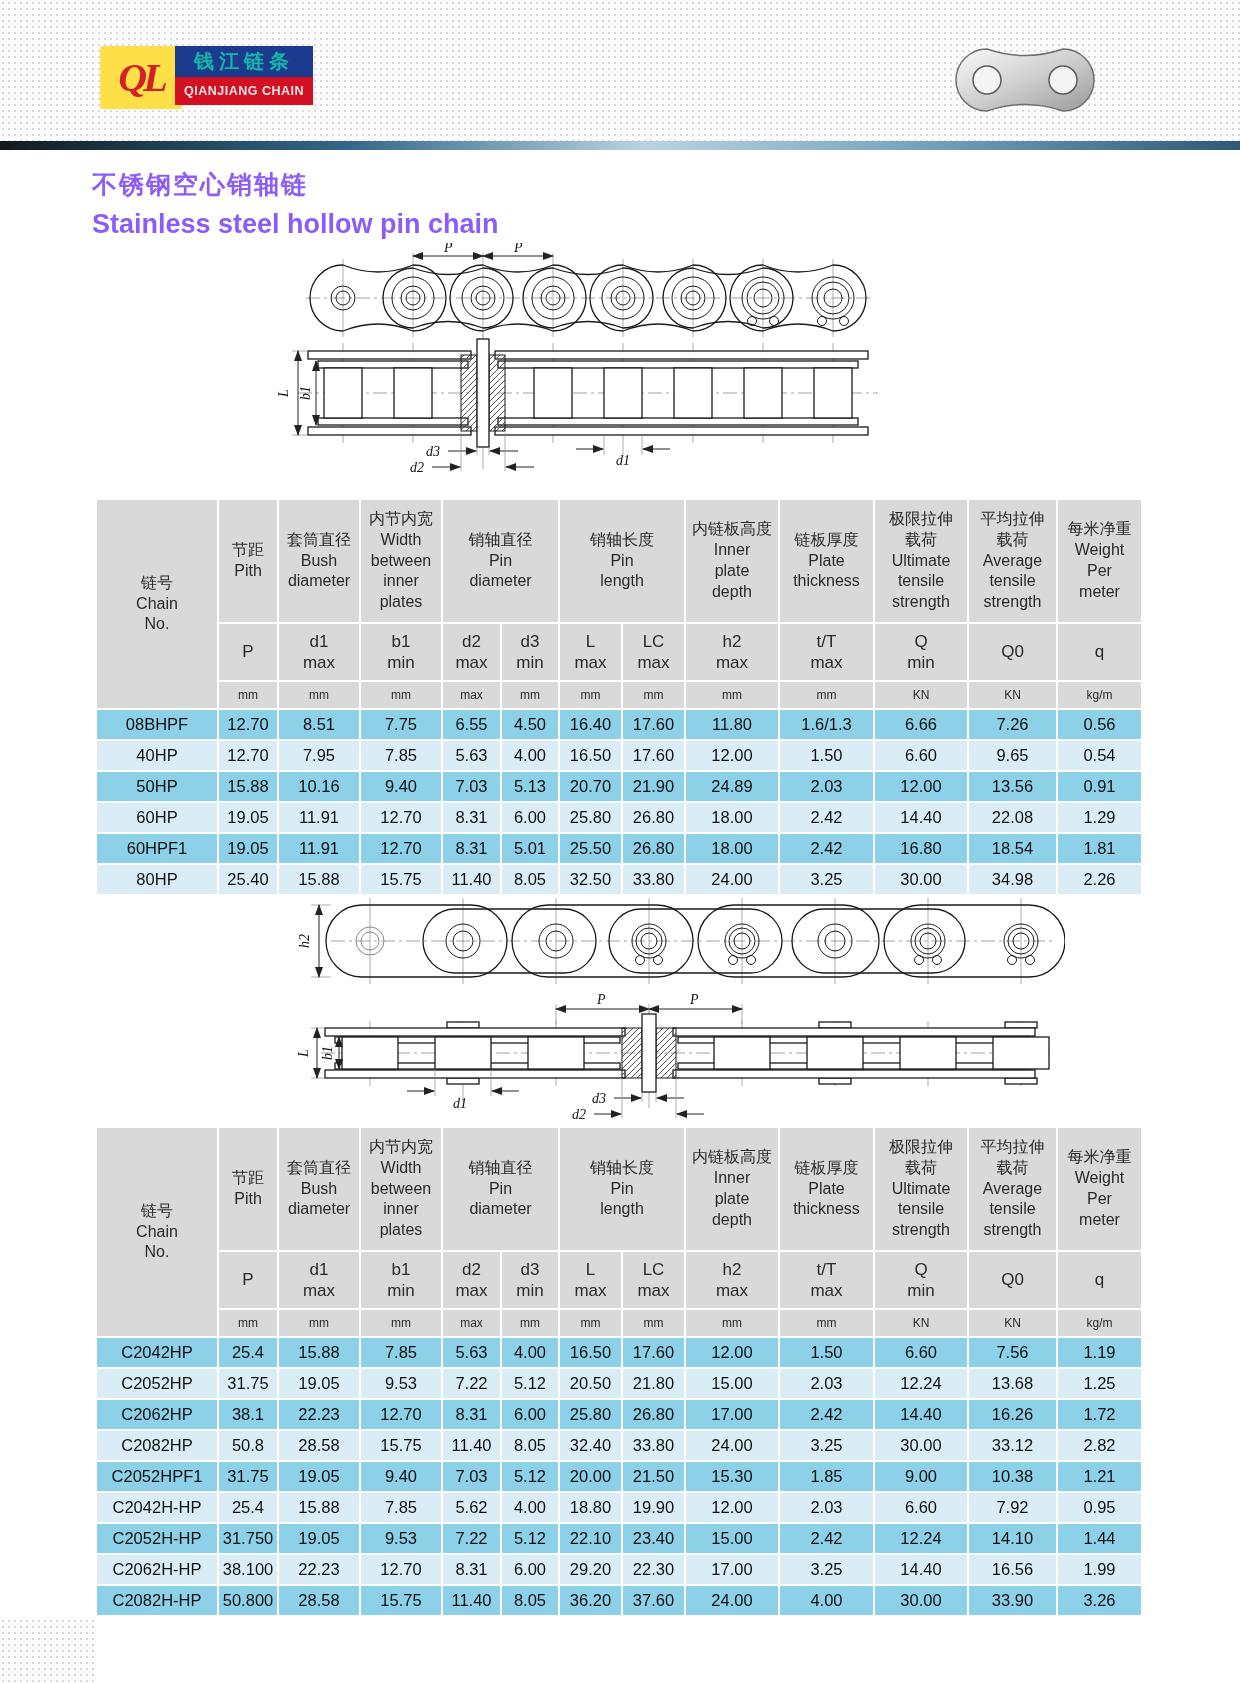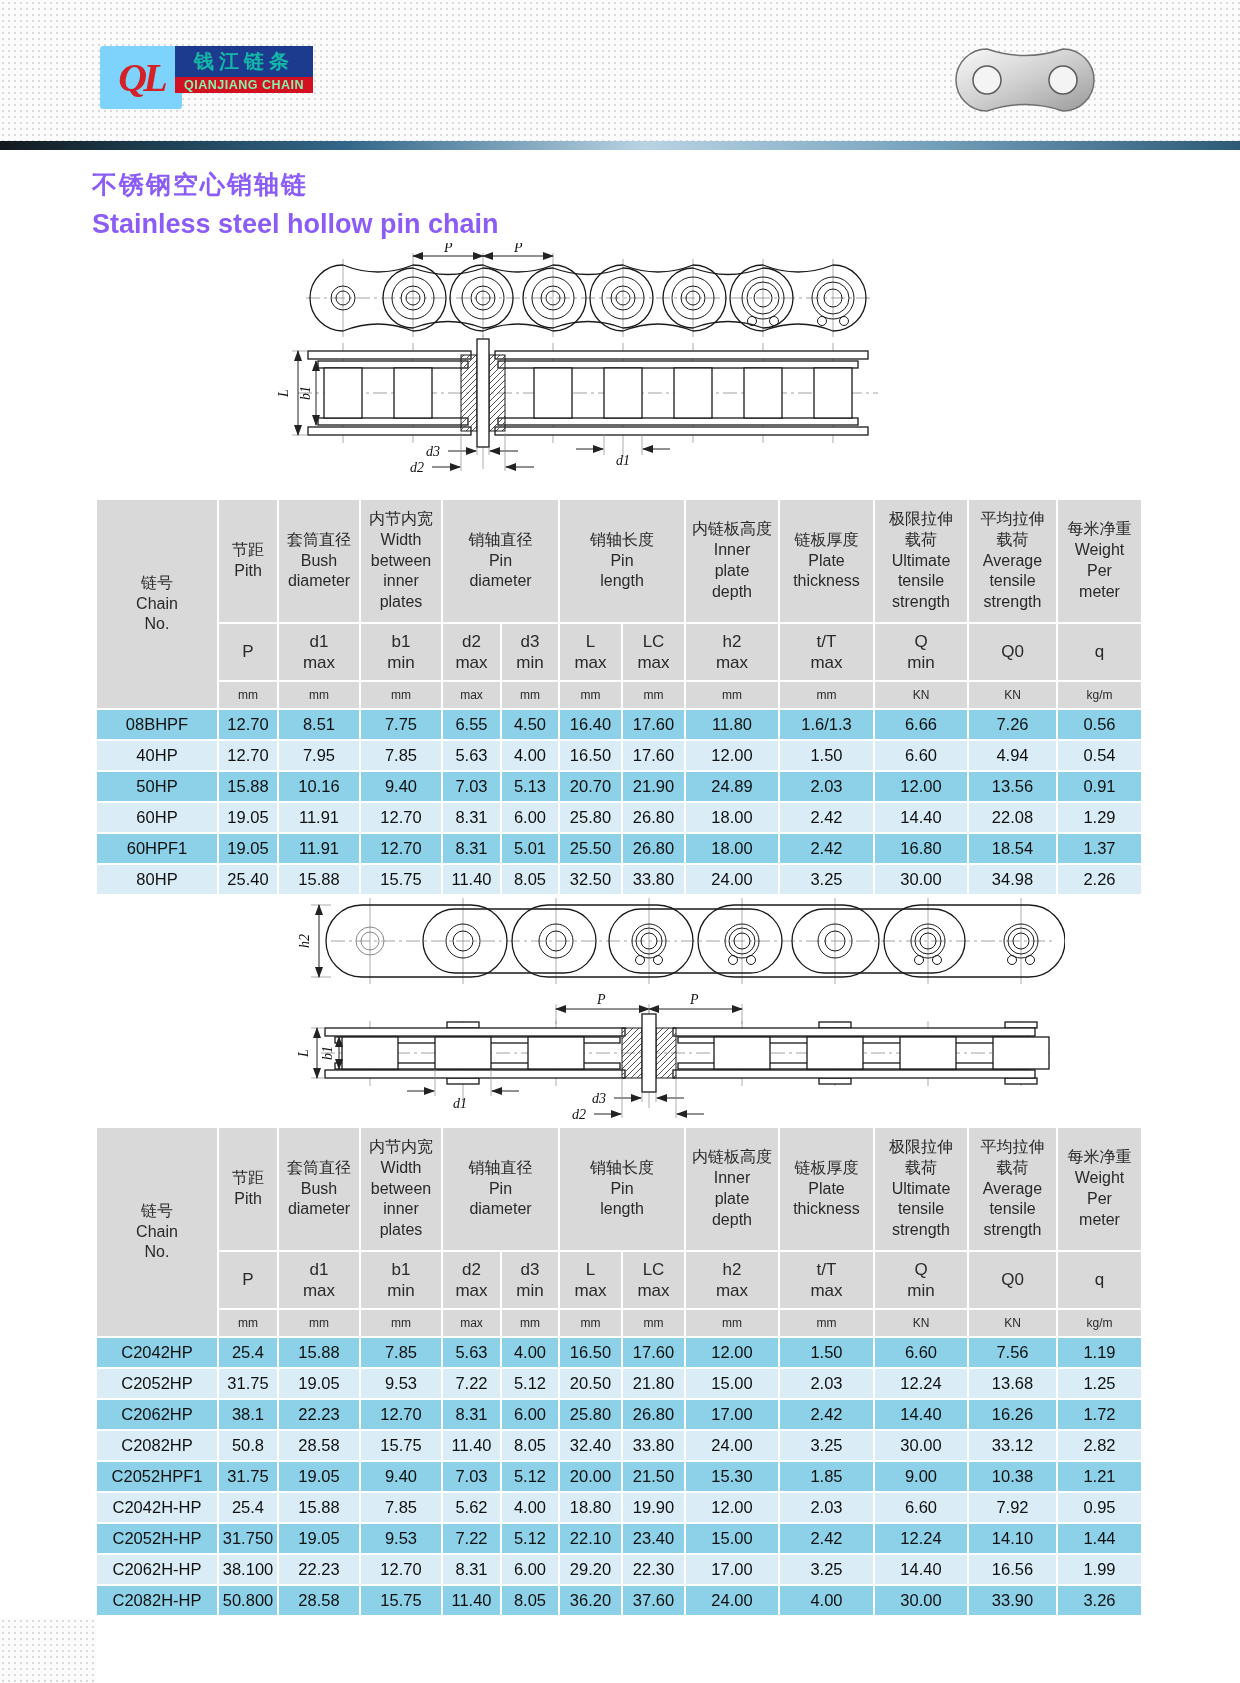--- a/index.html
+++ b/index.html
@@ -6,28 +6,28 @@
   .page{position:relative;width:1240px;height:1683px;background:#ffffff;
         font-family:"Liberation Sans",sans-serif;overflow:hidden;}
   .dots{background-color:#fbfbfb;
         background-image:radial-gradient(#dadada 1.05px, rgba(0,0,0,0) 1.05px);
         background-size:6px 6px;}
   .top-band{position:absolute;left:0;top:0;width:1240px;height:141px;}
   .divider{position:absolute;left:0;top:141px;width:1240px;height:9px;
            background:linear-gradient(90deg,#13191d 0%,#1d3d50 12%,#33678a 28%,
                       #b9d3e2 52%,#7ea8c2 72%,#2c5a77 100%);}
   .logo-box{position:absolute;left:100px;top:46px;width:82px;height:63px;
-            background:#7dd3fc;border-radius:3px;display:flex;align-items:center;
+            background:#fde047;border-radius:3px;display:flex;align-items:center;
             justify-content:center;}
   .logo-box span{font-family:"Liberation Serif",serif;font-weight:bold;font-style:italic;
             font-size:40px;color:#d42027;letter-spacing:-4px;}
   .brand{position:absolute;left:175px;top:46px;width:138px;height:63px;}
   .brand .zh{height:31px;background:#1c3a8e;color:#14b8a6;display:flex;align-items:center;
              justify-content:center;font-size:20px;font-weight:bold;letter-spacing:5px;}
-  .brand .en{height:16px;background:#d30f22;color:#86efac;display:flex;align-items:center;
+  .brand .en{height:28px;background:#d30f22;color:#e5e5e5;display:flex;align-items:center;
              justify-content:center;font-size:12.5px;font-weight:bold;letter-spacing:.5px;}
   .plate-img{position:absolute;left:945px;top:42px;}
   .title-block{position:absolute;left:92px;top:168px;color:#8b5cf6;}
   .title-zh{font-size:25px;font-weight:600;letter-spacing:2px;}
   .title-en{font-size:27px;font-weight:700;margin-top:8px;}
   .diagram{position:absolute;}
   .d1{left:258px;top:243px;}
   .d2{left:295px;top:856px;}
   .tbl{position:absolute;left:95px;}
   .t1{top:498px;} .t2{top:1126px;}
@@ -330,21 +330,21 @@
             <td>12.70</td>
             <td>7.95</td>
             <td>7.85</td>
             <td>5.63</td>
             <td>4.00</td>
             <td>16.50</td>
             <td>17.60</td>
             <td>12.00</td>
             <td>1.50</td>
             <td>6.60</td>
-            <td>4.94</td>
+            <td>9.65</td>
             <td>0.54</td>
           </tr>
           <tr class="row-dark">
             <td>50HP</td>
             <td>15.88</td>
             <td>10.16</td>
             <td>9.40</td>
             <td>7.03</td>
             <td>5.13</td>
             <td>20.70</td>
@@ -376,21 +376,21 @@
             <td>11.91</td>
             <td>12.70</td>
             <td>8.31</td>
             <td>5.01</td>
             <td>25.50</td>
             <td>26.80</td>
             <td>18.00</td>
             <td>2.42</td>
             <td>16.80</td>
             <td>18.54</td>
-            <td>1.37</td>
+            <td>1.81</td>
           </tr>
           <tr class="row-light">
             <td>80HP</td>
             <td>25.40</td>
             <td>15.88</td>
             <td>15.75</td>
             <td>11.40</td>
             <td>8.05</td>
             <td>32.50</td>
             <td>33.80</td>

